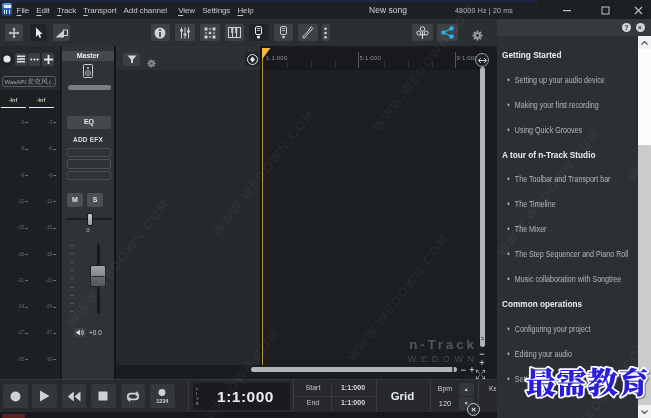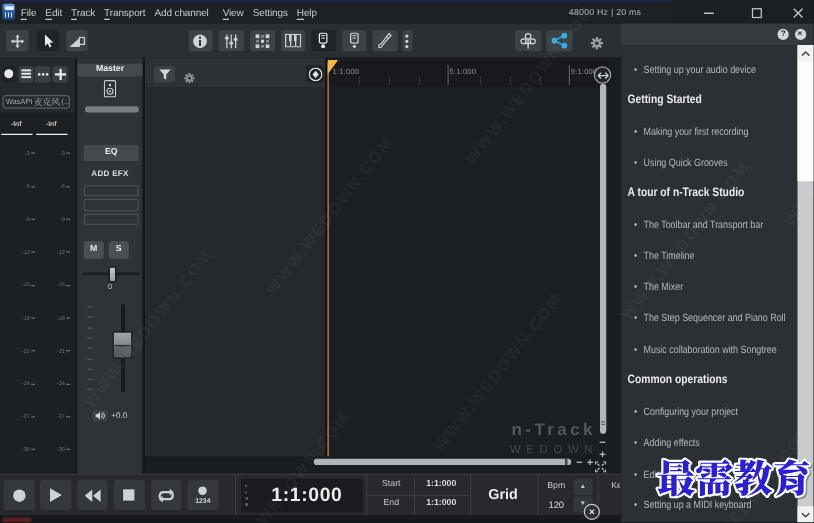--- a/index.html
+++ b/index.html
@@ -196,20 +196,21 @@
     <div class="menus" id="menus">
         <span class="menu-item"><u>F</u>ile</span>
         <span class="menu-item"><u>E</u>dit</span>
         <span class="menu-item"><u>T</u>rack</span>
         <span class="menu-item"><u>T</u>ransport</span>
         <span class="menu-item">Add channel</span>
         <span class="menu-item gap"><u>V</u>iew</span>
         <span class="menu-item">Settings</span>
         <span class="menu-item"><u>H</u>elp</span>
       </div>
+    <div class="doc-title">New song</div>
     <div class="audio-status">48000 Hz | 20 ms</div>
     <div class="winbtn" style="left:556px">
       <svg width="9" height="9">
           <rect x="0" y="4" width="8" height="1.2" fill="#c2c5c7"></rect>
         </svg>
     </div>
     <div class="winbtn" style="left:594px">
       <svg width="9" height="9">
           <rect x="1" y="1" width="7" height="7" fill="none" stroke="#c2c5c7" stroke-width="1"></rect>
         </svg>
@@ -592,26 +593,26 @@
   <div class="red-smudge"></div>
   <div class="circle-x">×</div>
 
   <div class="qg">
     <div class="qg-header">
       <div class="qg-circle" style="right:20px">?</div>
       <div class="qg-circle" style="right:6.5px">×</div>
     </div>
     <div class="qg-body" id="qg-body">
         <div class="qg-row">
+          <span class="qg-heading">Getting Started</span>
+        </div>
+        <div class="qg-row">
           <span class="qg-item">Setting up your audio device</span>
         </div>
         <div class="qg-row">
-          <span class="qg-heading">Getting Started</span>
-        </div>
-        <div class="qg-row">
           <span class="qg-item">Making your first recording</span>
         </div>
         <div class="qg-row">
           <span class="qg-item">Using Quick Grooves</span>
         </div>
         <div class="qg-row">
           <span class="qg-heading">A tour of n-Track Studio</span>
         </div>
         <div class="qg-row">
           <span class="qg-item">The Toolbar and Transport bar</span>
@@ -626,23 +627,20 @@
           <span class="qg-item">The Step Sequencer and Piano Roll</span>
         </div>
         <div class="qg-row">
           <span class="qg-item">Music collaboration with Songtree</span>
         </div>
         <div class="qg-row">
           <span class="qg-heading">Common operations</span>
         </div>
         <div class="qg-row">
           <span class="qg-item">Configuring your project</span>
-        </div>
-        <div class="qg-row">
-          <span class="qg-item">Adding effects</span>
         </div>
         <div class="qg-row">
           <span class="qg-item">Editing your audio</span>
         </div>
         <div class="qg-row">
           <span class="qg-item">Setting up a MIDI keyboard</span>
         </div>
       </div>
     <div class="qg-scroll">
       <div class="qg-sbtn" style="top:0">

